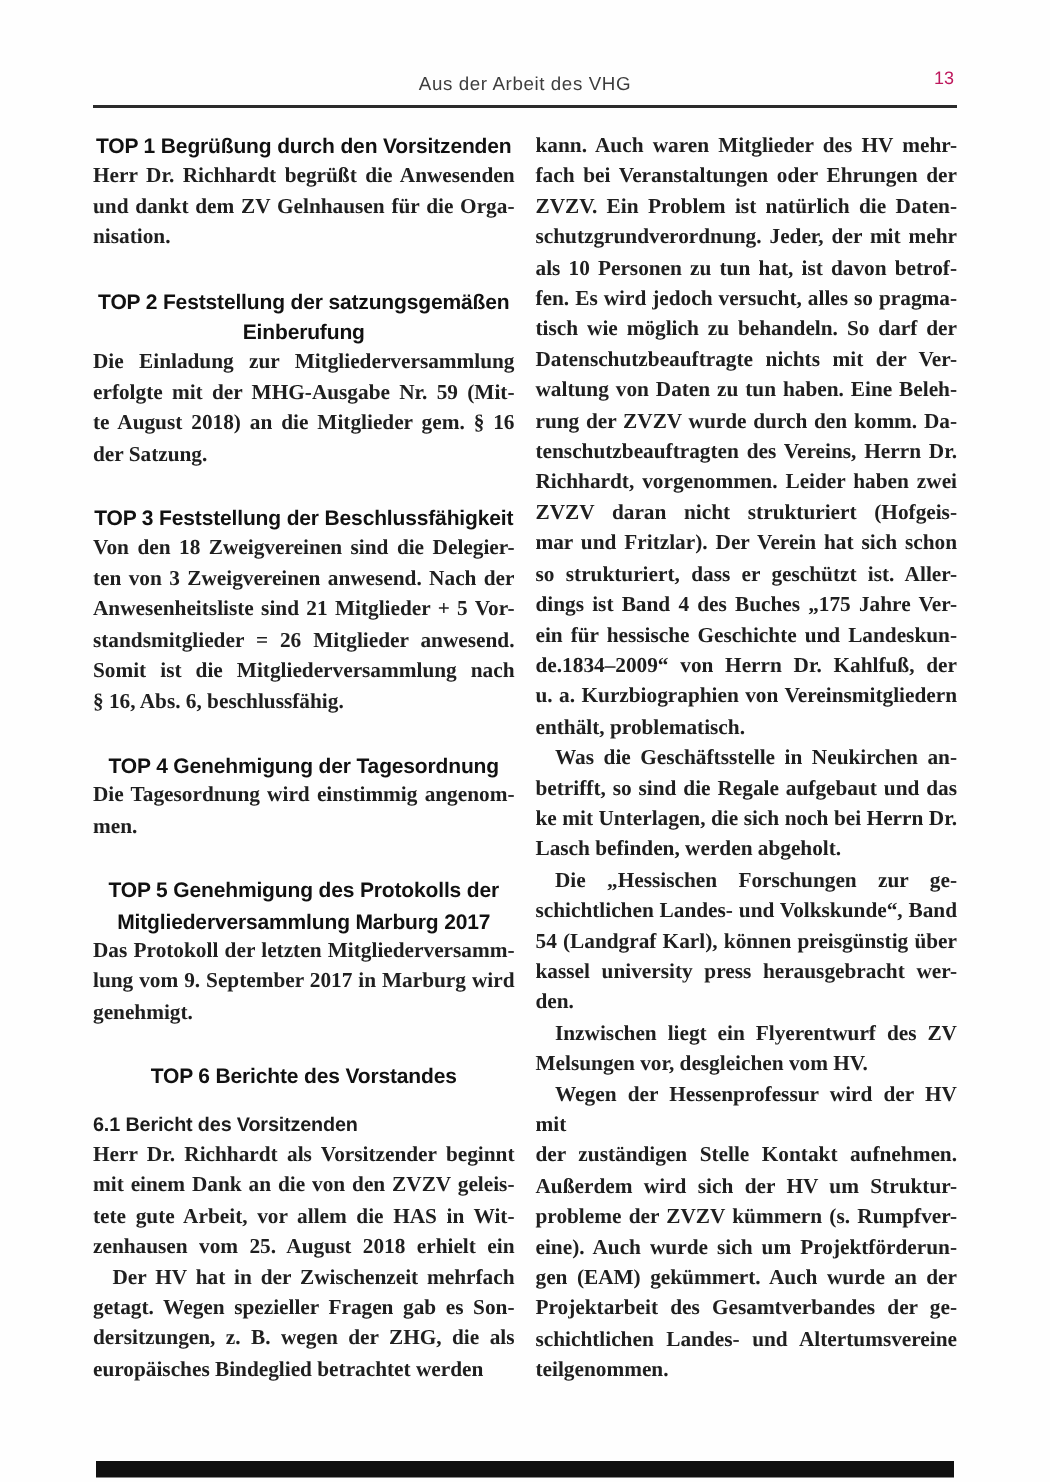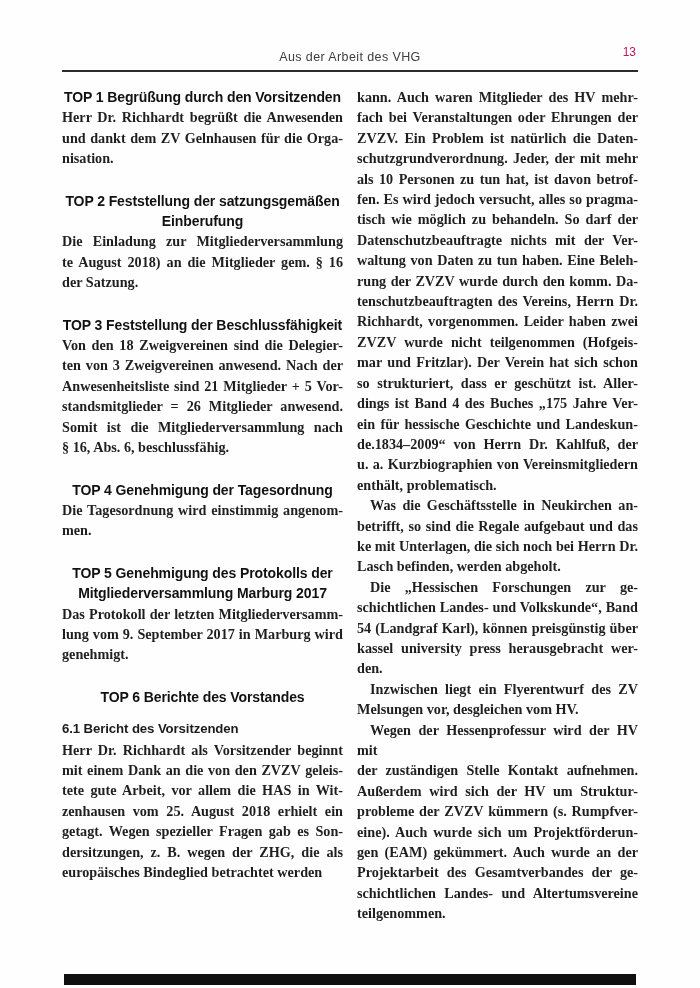--- a/index.html
+++ b/index.html
@@ -108,20 +108,21 @@
           <div class="ln jl">Herr Dr. Richhardt begrüßt die Anwesenden</div>
           <div class="ln jl">und dankt dem ZV Gelnhausen für die Orga-</div>
           <div class="ln">nisation.</div>
         </div>
         <div class="block h">
           <div class="ln">TOP 2 Feststellung der satzungsgemäßen</div>
           <div class="ln">Einberufung</div>
         </div>
         <div class="block p">
           <div class="ln jl">Die Einladung zur Mitgliederversammlung</div>
+          <div class="ln jl">erfolgte mit der MHG-Ausgabe Nr. 59 (Mit-</div>
           <div class="ln jl">te August 2018) an die Mitglieder gem. § 16</div>
           <div class="ln">der Satzung.</div>
         </div>
         <div class="block h">
           <div class="ln">TOP 3 Feststellung der Beschlussfähigkeit</div>
         </div>
         <div class="block p">
           <div class="ln jl">Von den 18 Zweigvereinen sind die Delegier-</div>
           <div class="ln jl">ten von 3 Zweigvereinen anwesend. Nach der</div>
           <div class="ln jl">Anwesenheitsliste sind 21 Mitglieder + 5 Vor-</div>
@@ -151,40 +152,41 @@
         <div class="block h2">
           <div class="ln">6.1 Bericht des Vorsitzenden</div>
         </div>
         <div class="block p">
           <div class="ln jl">Herr Dr. Richhardt als Vorsitzender beginnt</div>
           <div class="ln jl">mit einem Dank an die von den ZVZV geleis-</div>
           <div class="ln jl">tete gute Arbeit, vor allem die HAS in Wit-</div>
           <div class="ln jl">zenhausen vom 25. August 2018 erhielt ein</div>
         </div>
         <div class="block p">
+          <div class="ln jl ind">Der HV hat in der Zwischenzeit mehrfach</div>
           <div class="ln jl">getagt. Wegen spezieller Fragen gab es Son-</div>
           <div class="ln jl">dersitzungen, z. B. wegen der ZHG, die als</div>
           <div class="ln">europäisches Bindeglied betrachtet werden</div>
         </div>
       </div>
     <div class="col">
         <div class="block p">
           <div class="ln jl">kann. Auch waren Mitglieder des HV mehr-</div>
           <div class="ln jl">fach bei Veranstaltungen oder Ehrungen der</div>
           <div class="ln jl">ZVZV. Ein Problem ist natürlich die Daten-</div>
           <div class="ln jl">schutzgrundverordnung. Jeder, der mit mehr</div>
           <div class="ln jl">als 10 Personen zu tun hat, ist davon betrof-</div>
           <div class="ln jl">fen. Es wird jedoch versucht, alles so pragma-</div>
           <div class="ln jl">tisch wie möglich zu behandeln. So darf der</div>
           <div class="ln jl">Datenschutzbeauftragte nichts mit der Ver-</div>
           <div class="ln jl">waltung von Daten zu tun haben. Eine Beleh-</div>
           <div class="ln jl">rung der ZVZV wurde durch den komm. Da-</div>
           <div class="ln jl">tenschutzbeauftragten des Vereins, Herrn Dr.</div>
           <div class="ln jl">Richhardt, vorgenommen. Leider haben zwei</div>
-          <div class="ln jl">ZVZV wurde nicht teilgenommen (Hofgeis-</div>
+          <div class="ln jl">ZVZV daran nicht strukturiert (Hofgeis-</div>
           <div class="ln jl">mar und Fritzlar). Der Verein hat sich schon</div>
           <div class="ln jl">so strukturiert, dass er geschützt ist. Aller-</div>
           <div class="ln jl">dings ist Band 4 des Buches „175 Jahre Ver-</div>
           <div class="ln jl">ein für hessische Geschichte und Landeskun-</div>
           <div class="ln jl">de.1834–2009“ von Herrn Dr. Kahlfuß, der</div>
           <div class="ln jl">u. a. Kurzbiographien von Vereinsmitgliedern</div>
           <div class="ln">enthält, problematisch.</div>
         </div>
         <div class="block p">
           <div class="ln jl ind">Was die Geschäftsstelle in Neukirchen an-</div>

